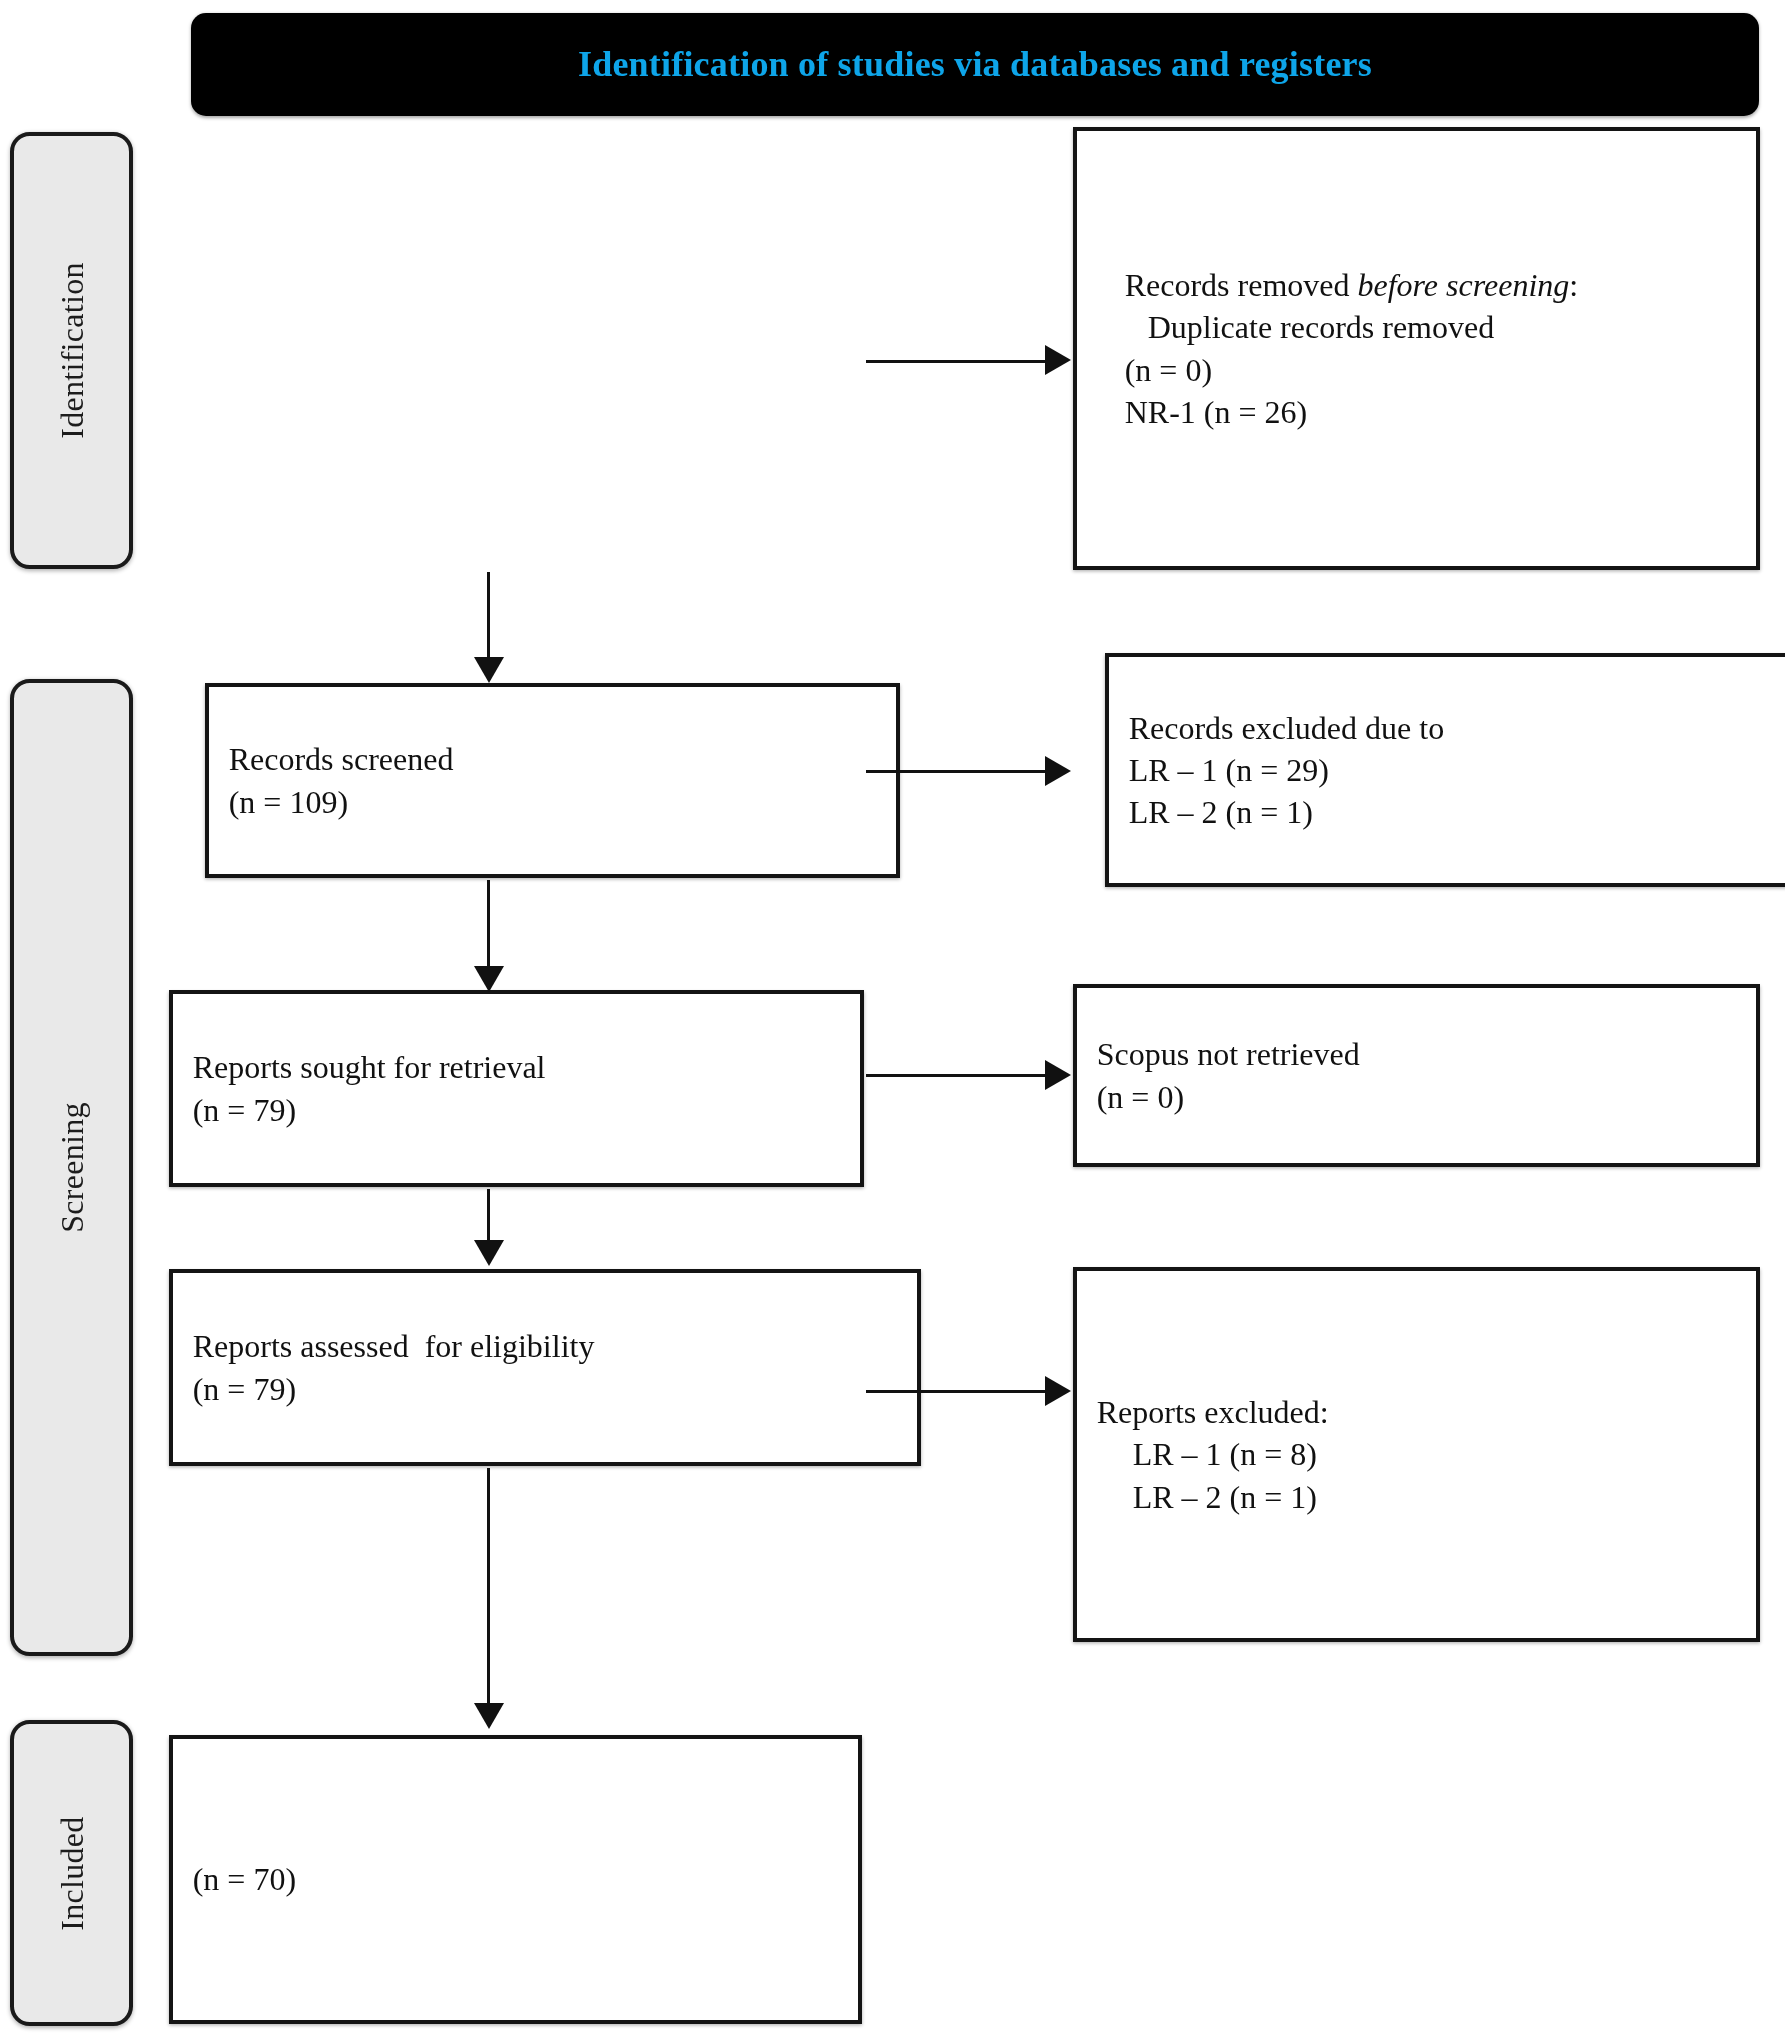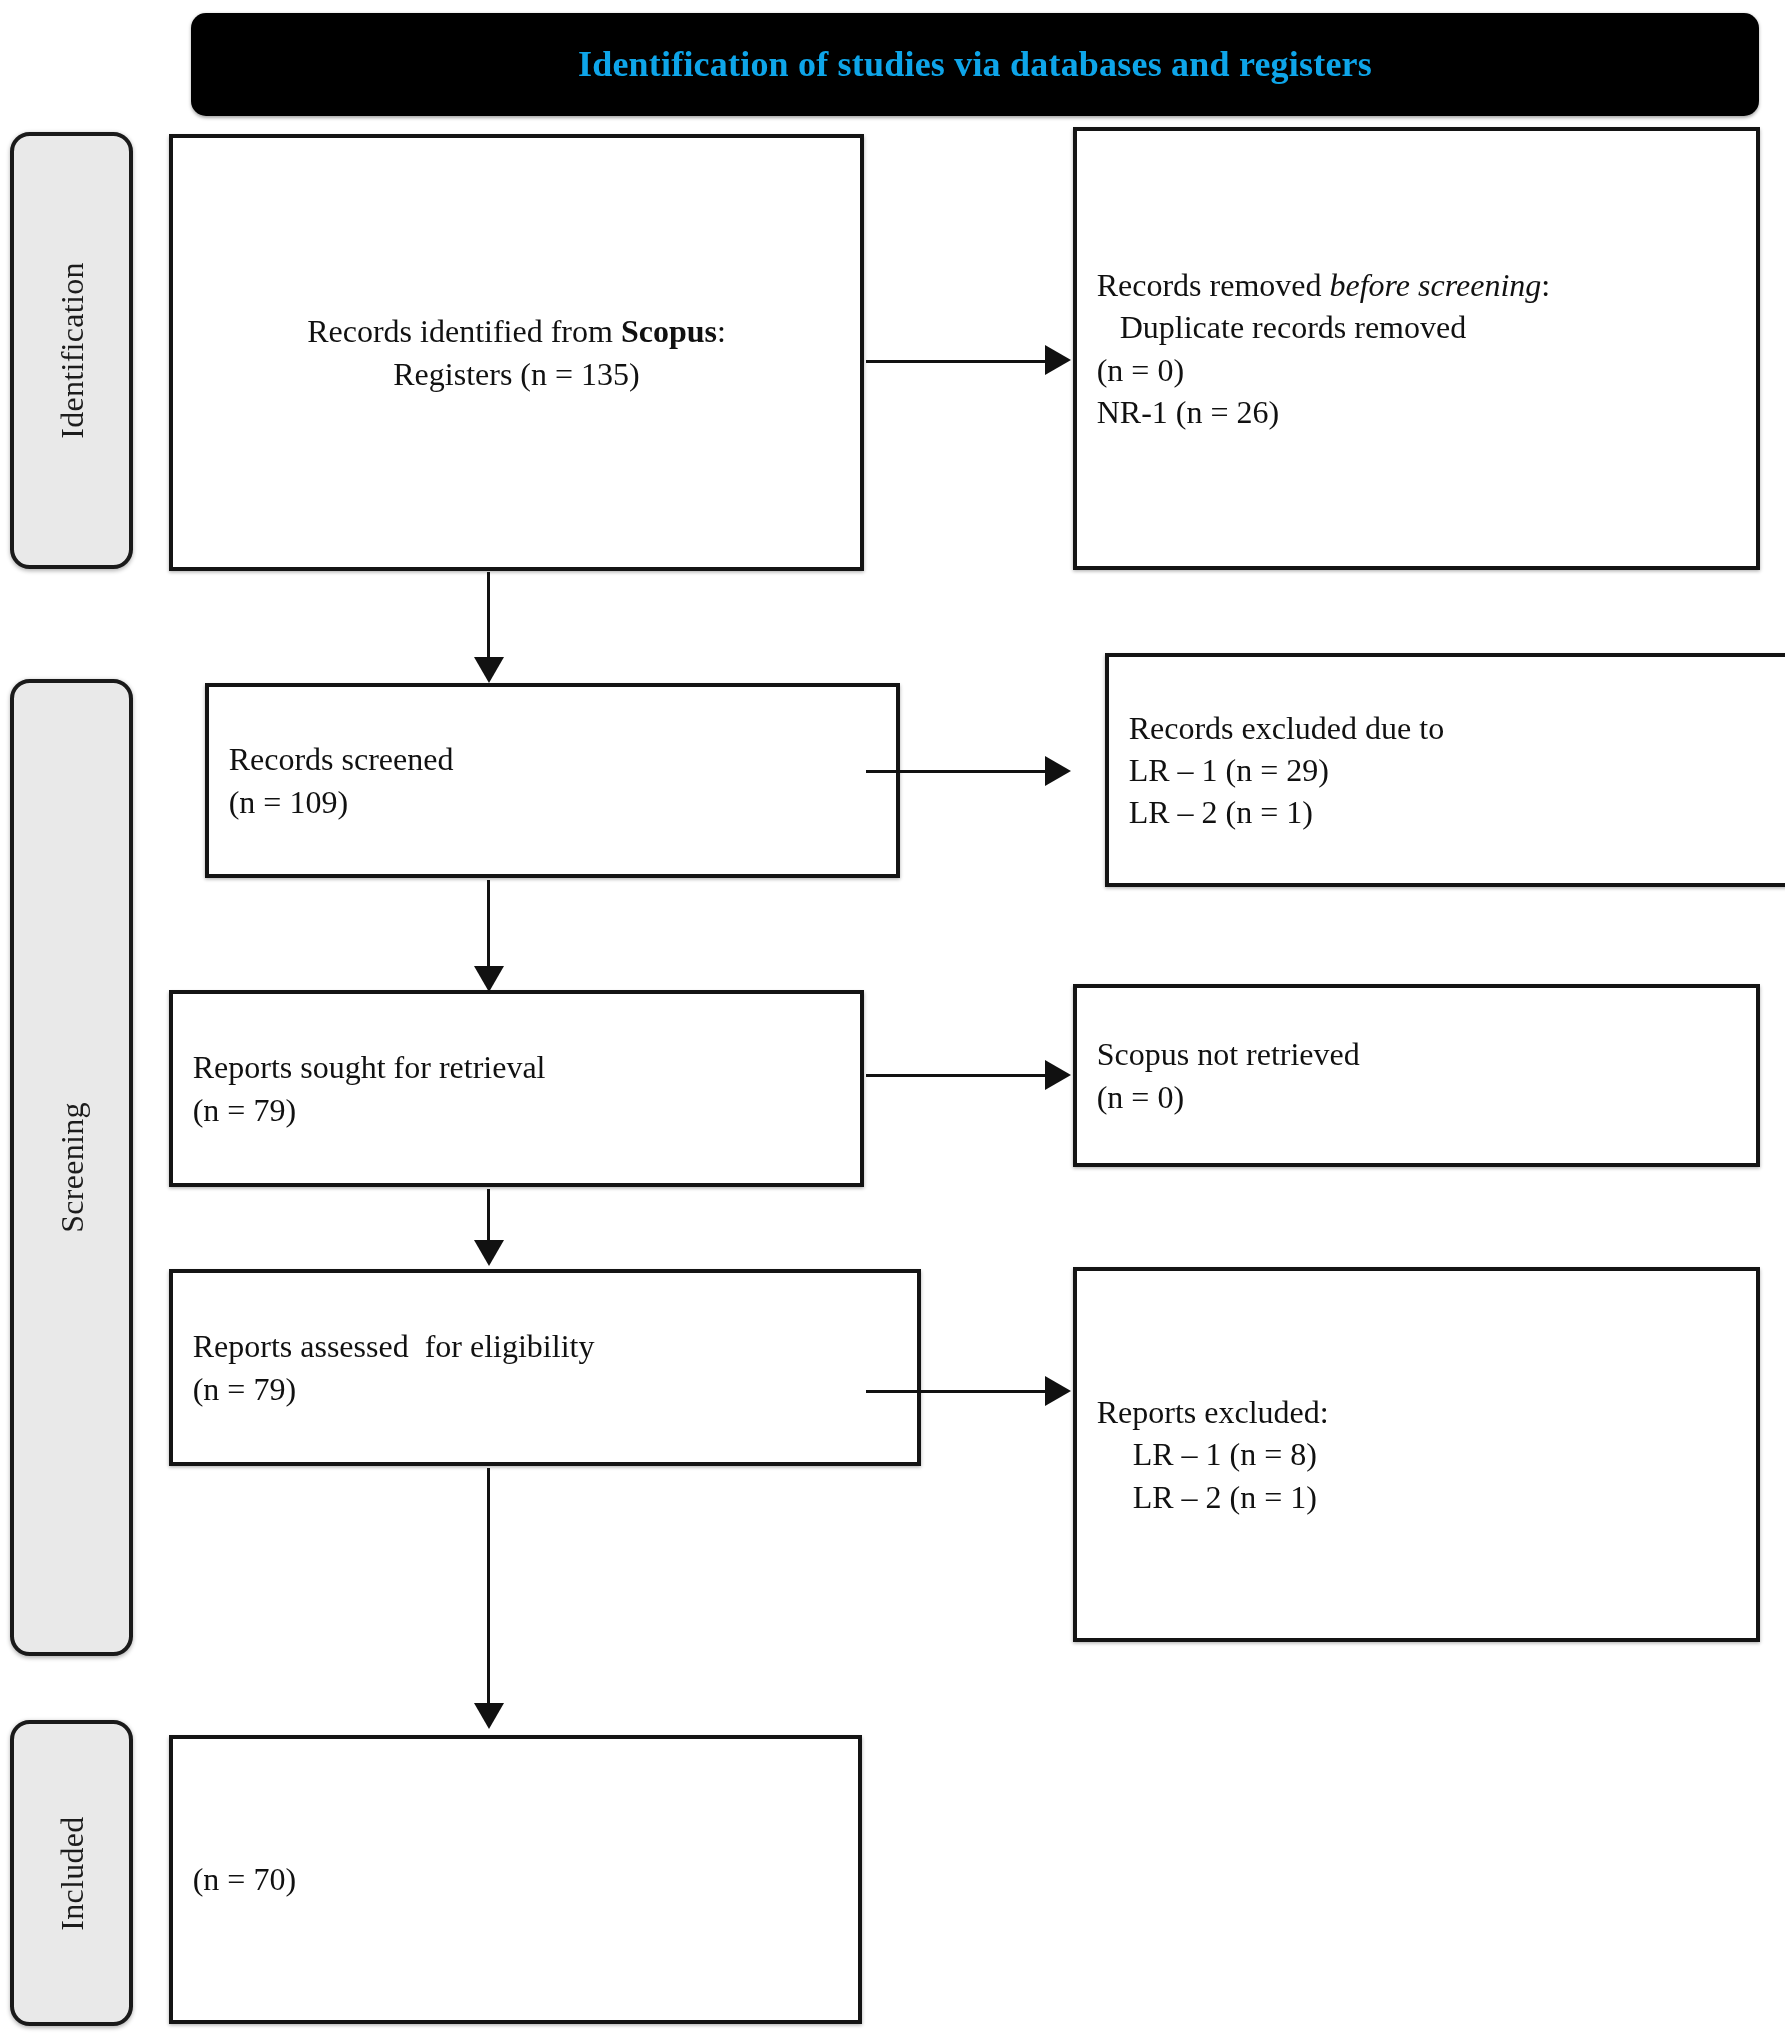--- a/index.html
+++ b/index.html
@@ -45,21 +45,21 @@
   }
   .box .lines{padding:0 19.7px;}
   .line{font-size:32px;line-height:1.32;white-space:pre;}
   .line.indent{padding-left:36px;}
   .line.indent-sm{padding-left:23px;}
   .b{font-weight:bold;}
   .i{font-style:italic;}
 
   #box-identified{left:169px;top:134px;width:695px;height:437px;}
   #box-identified .lines{text-align:center;}
-  #box-removed{left:1073px;top:127px;width:687px;height:443px;}
+  #box-removed{left:1073px;top:127px;width:687px;height:443px;padding-left:28px;}
   #box-screened{left:169px;top:683px;width:695px;height:195px;margin-left:36px;}
   #box-excluded{left:1073px;top:653px;width:687px;height:234px;margin-left:32px;}
   #box-sought{left:169px;top:990px;width:695px;height:197px;}
   #box-notretrieved{left:1073px;top:984px;width:687px;height:183px;}
   #box-eligibility{left:169px;top:1269px;width:752px;height:197px;}
   #box-reportsexcluded{left:1073px;top:1267px;width:687px;height:375px;}
   #box-included{left:169px;top:1735px;width:693px;height:289px;}
 
   
   .vline{position:absolute;width:2.9px;background:#111;}
@@ -105,26 +105,20 @@
   <div class="stage-label" id="stage-identification">
     <span>Identification</span>
   </div>
   <div class="stage-label" id="stage-screening">
     <span>Screening</span>
   </div>
   <div class="stage-label" id="stage-included">
     <span>Included</span>
   </div>
 
-  <div class="box" id="box-identified">
-    <div class="lines">
-      <div class="line"><span>Records identified from </span><span class="b">Scopus</span><span>:</span></div>
-      <div class="line">Registers (n = 135)</div>
-    </div>
-  </div>
 
   <div class="box" id="box-removed">
     <div class="lines">
       <div class="line"><span>Records removed </span><span class="i">before screening</span><span>:</span></div>
       <div class="line indent-sm">Duplicate records removed</div>
       <div class="line">(n = 0)</div>
       <div class="line">NR-1 (n = 26)</div>
     </div>
   </div>
 

